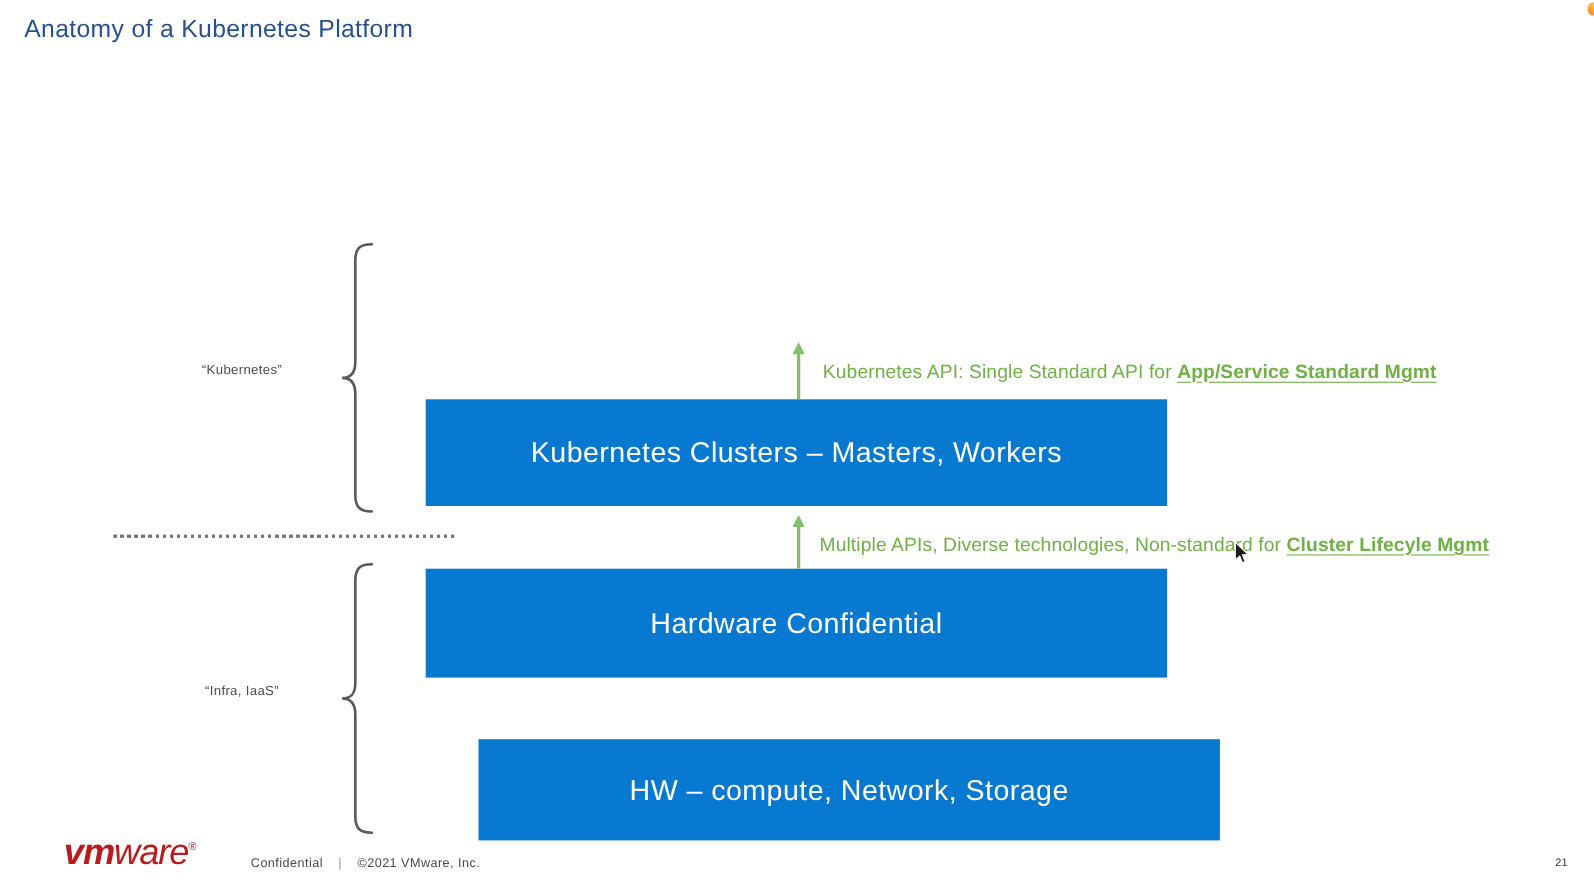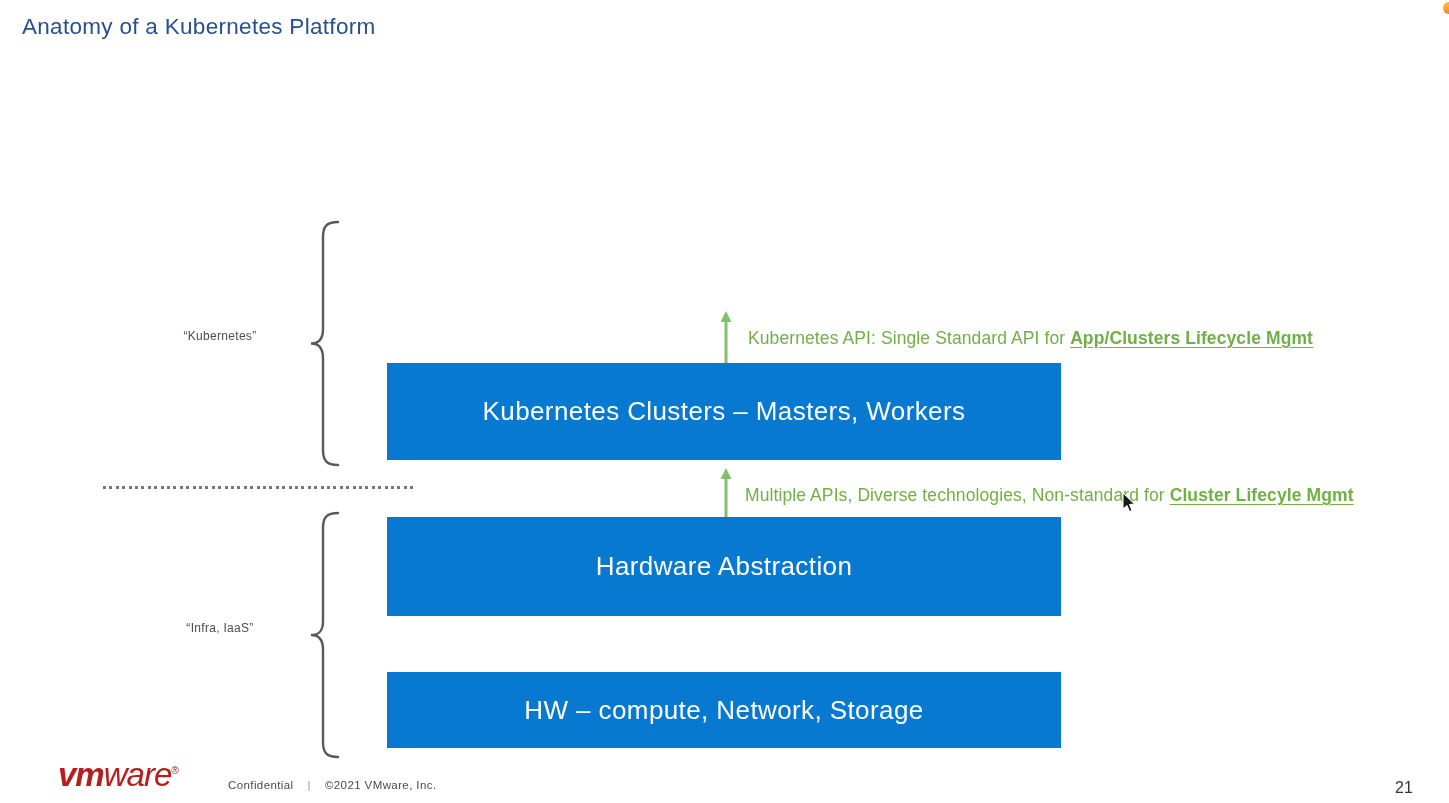--- a/index.html
+++ b/index.html
@@ -12,21 +12,21 @@
     color:var(--title_navy,#26508F);letter-spacing:.3px;
   }
   .stack-box{
     position:absolute;left:387px;width:674px;background:var(--box_blue,#0779D1);
     display:flex;align-items:center;justify-content:center;
     color:#ffffff;font-size:26px;font-weight:400;letter-spacing:.4px;
   }
   #box1{top:205px;height:100px;}
   #box2{top:363px;height:97px;}
   #box3{top:517px;height:99px;}
-  #box4{top:672px;height:76px;}
+  #box4{top:672px;height:92px;margin-left:48px;}
   .annotation{
     position:absolute;font-size:17.5px;color:var(--green,#6FB144);
     white-space:nowrap;letter-spacing:.1px;
   }
   #annotation1{left:748px;top:328px;}
   #annotation2{left:745px;top:485px;}
   .annotation .linked{font-weight:700;text-decoration:underline;text-underline-offset:3px;}
   .up-arrow{position:absolute;width:16px;}
   #arrow1{left:718px;top:311px;height:52px;}
   #arrow2{left:718px;top:468px;height:49px;}
@@ -49,59 +49,59 @@
   }
   .footer-logo .vm{font-weight:700;}
   .footer-logo .ware{font-weight:400;}
   .footer-logo .reg{font-size:10px;vertical-align:super;letter-spacing:0;}
   .footer-meta{
     position:absolute;left:228px;top:779px;display:flex;gap:14px;
     font-size:11.5px;color:#4A4A4A;letter-spacing:.4px;align-items:center;
   }
   .footer-meta .sep{color:#9a9a9a;}
   .page-number{
-    position:absolute;left:1395px;top:779px;width:30px;
-    font-size:16px;color:#333333;
+    position:absolute;left:1395px;top:779px;width:30px;text-align:right;
+    font-size:10px;color:#333333;
   }
   .orange-dot{
     position:absolute;left:1443px;top:2px;width:11px;height:12px;border-radius:50%;
     background:linear-gradient(180deg,#FBB040 35%,#F58220 100%);
   }
   .cursor{position:absolute;left:1121px;top:492px;}
 </style>
 </head>
 <body>
 
 <div id="canvas">
 
   <div class="title">Anatomy of a Kubernetes Platform</div>
 
   <div class="orange-dot"></div>
 
   <div id="box2" class="stack-box">
     <span>Kubernetes Clusters – Masters, Workers</span>
   </div>
   <div id="box3" class="stack-box">
-    <span>Hardware Abstraction</span>
+    <span>Hardware Confidential</span>
   </div>
   <div id="box4" class="stack-box">
     <span>HW – compute, Network, Storage</span>
   </div>
 
   <svg id="arrow1" class="up-arrow" viewBox="0 0 16 52">
     <line x1="8" y1="10" x2="8" y2="52" stroke="#82C169" stroke-width="3"></line>
     <polygon points="8,0 2.5,11 13.5,11" fill="#82C169"></polygon>
   </svg>
   <svg id="arrow2" class="up-arrow" viewBox="0 0 16 49">
     <line x1="8" y1="10" x2="8" y2="49" stroke="#82C169" stroke-width="3"></line>
     <polygon points="8,0 2.5,11 13.5,11" fill="#82C169"></polygon>
   </svg>
 
   <div id="annotation1" class="annotation">
-    <span>Kubernetes API: Single Standard API for </span><span class="linked">App/Clusters Lifecycle Mgmt</span>
+    <span>Kubernetes API: Single Standard API for </span><span class="linked">App/Service Standard Mgmt</span>
   </div>
   <div id="annotation2" class="annotation">
     <span>Multiple APIs, Diverse technologies, Non-standard for </span><span class="linked">Cluster Lifecyle Mgmt</span>
   </div>
 
   <div class="dotted-divider"></div>
 
   <svg id="brace1" class="brace" viewBox="0 0 40 247">
     <path d="M 30 2 C 19 2 15 6 15 17 L 15 109 C 15 118 12 123.5 3 123.5 C 12 123.5 15 129 15 138 L 15 230 C 15 241 19 245 30 245" fill="none" stroke="#595959" stroke-width="2.4" stroke-linecap="round"></path>
   </svg>

